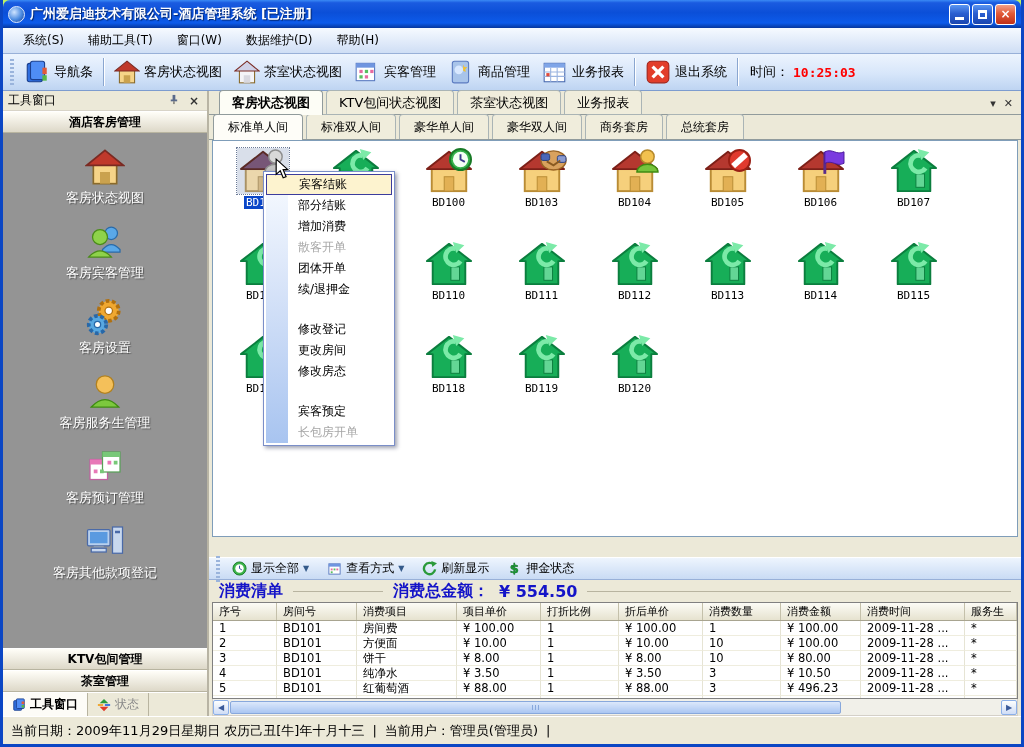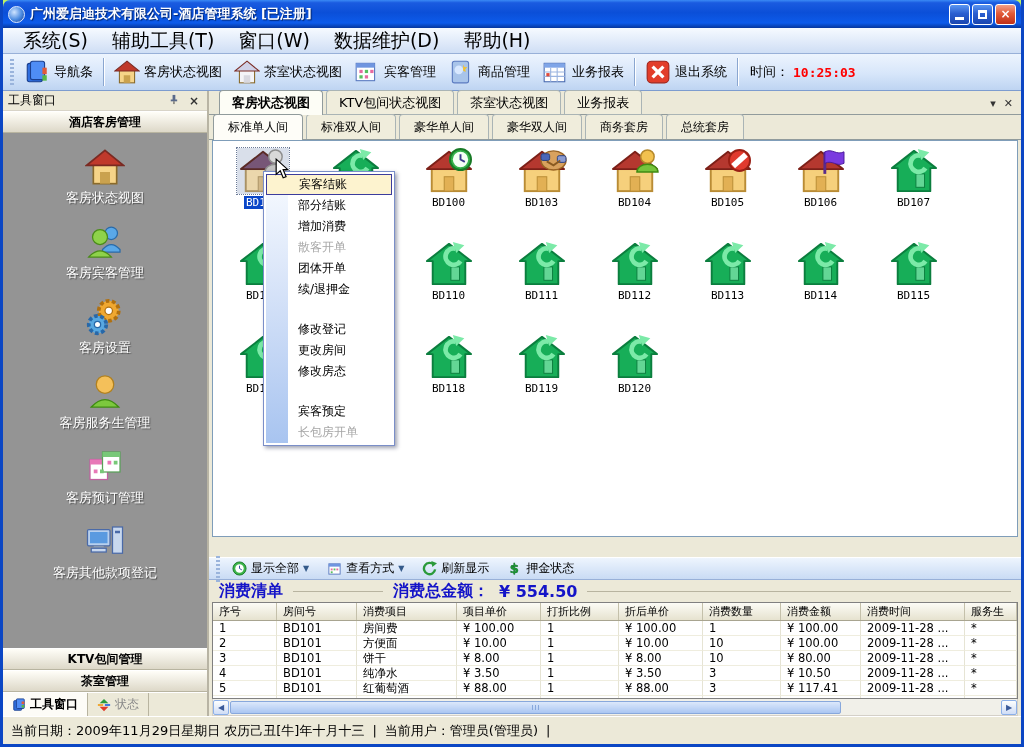--- a/index.html
+++ b/index.html
@@ -17,21 +17,21 @@
     background:radial-gradient(circle at 35% 35%,#cfe4ff,#4a8ae0 55%,#1a3a8a); border:1px solid #dce8ff; }
   .winbtn { width:21px; height:21px; margin-left:2px; border:1px solid #fff; border-radius:3px;
     display:flex; align-items:center; justify-content:center; color:#fff; font-size:12px; font-weight:bold;
     background:linear-gradient(180deg,#5a96f2,#2a5ed0 45%,#1a46b0); }
   .winbtn.close { background:linear-gradient(180deg,#f2a088,#e25a38 45%,#c03018); }
   .winbtn .minbar { display:block; width:9px; height:3px; background:#fff; margin-top:9px; }
   .winbtn .maxbox { display:block; width:9px; height:9px; border:2px solid #fff; border-top-width:3px; }
   
   .menubar { height:26px; flex:0 0 26px; display:flex; align-items:center;
     background:linear-gradient(180deg,#f6faff,#cfdef5); border-bottom:1px solid #98b0d8; padding-left:8px; }
-  .menu-item { padding:3px 12px; font-size:19px; cursor:default; }
+  .menu-item { padding:3px 12px; font-size:12px; cursor:default; }
   
   .toolbar { height:37px; flex:0 0 37px; display:flex; align-items:center;
     background:linear-gradient(180deg,#edf4fe 0%,#d7e6fa 55%,#bed4f2 100%);
     border-bottom:1px solid #7d9ccf; padding-left:3px; }
   .gripper { width:4px; height:26px; margin:0 4px;
     background:repeating-linear-gradient(180deg,#9ab4dc 0 2px,transparent 2px 4px); }
   .tb-btn { display:flex; align-items:center; gap:4px; padding:2px 6px; font-size:13px; cursor:pointer; }
   .tb-icon { width:26px; height:26px; } .tb-icon svg { width:100%; height:100%; }
   .tb-sep { width:1px; height:28px; background:#8aa6d0; box-shadow:1px 0 0 #fff; margin:0 4px; }
   .tb-time { display:flex; align-items:center; font-size:13px; padding:0 8px; gap:4px; }
@@ -693,21 +693,21 @@
               <span class="t-cell c9">*</span>
             </div>
             <div class="t-row">
               <span class="t-cell c0">5</span>
               <span class="t-cell c1">BD101</span>
               <span class="t-cell c2">红葡萄酒</span>
               <span class="t-cell c3">¥ 88.00</span>
               <span class="t-cell c4">1</span>
               <span class="t-cell c5">¥ 88.00</span>
               <span class="t-cell c6">3</span>
-              <span class="t-cell c7">¥ 117.41</span>
+              <span class="t-cell c7">¥ 496.23</span>
               <span class="t-cell c8">2009-11-28 ...</span>
               <span class="t-cell c9">*</span>
             </div>
           </div>
         <div class="t-row">
           <span class="t-cell c0"></span>
             <span class="t-cell c1"></span>
             <span class="t-cell c2"></span>
           <span class="t-cell c3"></span>
             <span class="t-cell c4"></span>

